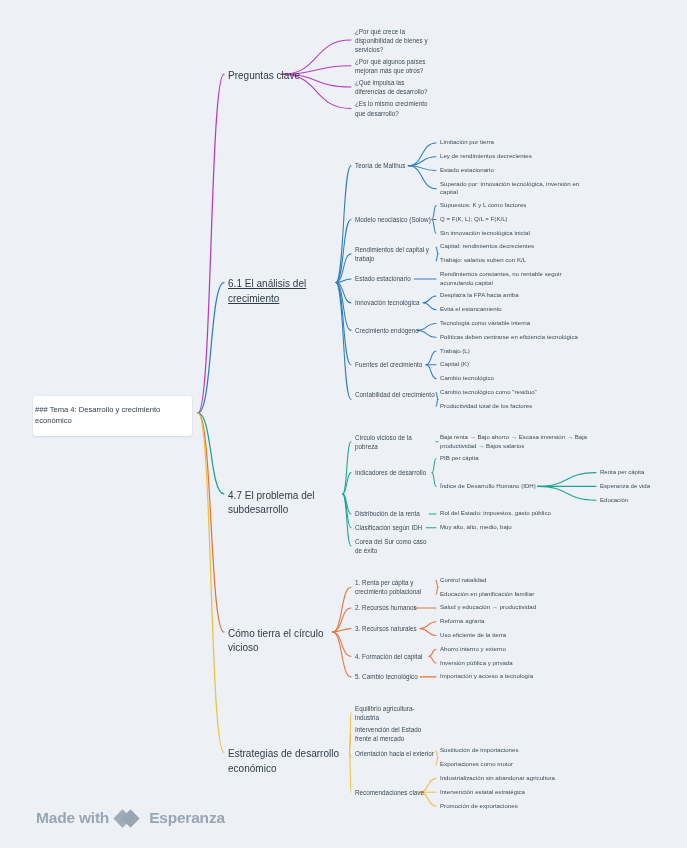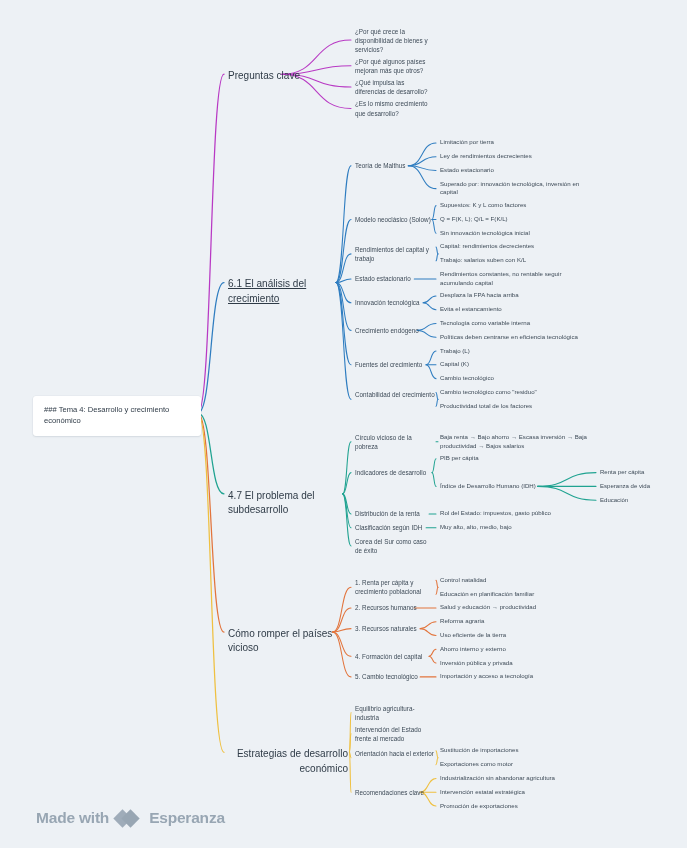--- a/index.html
+++ b/index.html
@@ -47,21 +47,21 @@
     font-size: 6.1px;
   }
   .node.lvl4 {
     font-size: 6.0px;
   }
   #root-node {
     position: absolute;
     left: 33px;
     top: 396px;
     width: 148px;
-    padding: 8px 9px 9px 11px;
+    padding: 8px 9px 9px 2px;
     background: #ffffff;
     border-radius: 3px;
     box-shadow: 0 1px 2px rgba(40,60,80,0.10), 0 0 0 0.5px rgba(40,60,80,0.05);
     font-size: 7.6px;
     line-height: 1.5;
     color: #2f3b47;
     font-weight: 400;
   }
   #watermark {
     position: absolute;
@@ -217,35 +217,35 @@
       <div class="node lvl3" style="left: 440px; width: 155px; top: 454.324px;">PIB per cápita</div>
       <div class="node lvl3" style="left: 440px; width: 155px; top: 481.896px;">Índice de Desarrollo Humano (IDH)</div>
       <div class="node lvl4" style="left: 600px; width: 85px; top: 468.11px;">Renta per cápita</div>
       <div class="node lvl4" style="left: 600px; width: 85px; top: 481.896px;">Esperanza de vida</div>
       <div class="node lvl4" style="left: 600px; width: 85px; top: 495.683px;">Educación</div>
       <div class="node lvl2" style="left: 355px; width: 80px; top: 509.469px;">Distribución de la renta</div>
       <div class="node lvl3" style="left: 440px; width: 155px; top: 509.469px;">Rol del Estado: impuestos, gasto público</div>
       <div class="node lvl2" style="left: 355px; width: 80px; top: 523.255px;">Clasificación según IDH</div>
       <div class="node lvl3" style="left: 440px; width: 155px; top: 523.255px;">Muy alto, alto, medio, bajo</div>
       <div class="node lvl2" style="left: 355px; width: 80px; top: 536.91px;">Corea del Sur como caso de éxito</div>
-      <div class="node lvl1" style="left: 228px; width: 120px; top: 626.872px;">Cómo romper el países vicioso</div>
+      <div class="node lvl1" style="left: 228px; width: 120px; top: 626.872px;">Cómo tierra el círculo vicioso</div>
       <div class="node lvl2" style="left: 355px; width: 80px; top: 578.268px;">1. Renta per cápita y crecimiento poblacional</div>
       <div class="node lvl3" style="left: 440px; width: 155px; top: 575.875px;">Control natalidad</div>
       <div class="node lvl3" style="left: 440px; width: 155px; top: 589.661px;">Educación en planificación familiar</div>
       <div class="node lvl2" style="left: 355px; width: 80px; top: 603.447px;">2. Recursos humanos</div>
       <div class="node lvl3" style="left: 440px; width: 155px; top: 603.447px;">Salud y educación → productividad</div>
       <div class="node lvl2" style="left: 355px; width: 80px; top: 624.126px;">3. Recursos naturales</div>
       <div class="node lvl3" style="left: 440px; width: 155px; top: 617.233px;">Reforma agraria</div>
       <div class="node lvl3" style="left: 440px; width: 155px; top: 631.019px;">Uso eficiente de la tierra</div>
       <div class="node lvl2" style="left: 355px; width: 80px; top: 651.698px;">4. Formación del capital</div>
       <div class="node lvl3" style="left: 440px; width: 155px; top: 644.805px;">Ahorro interno y externo</div>
       <div class="node lvl3" style="left: 440px; width: 155px; top: 658.591px;">Inversión pública y privada</div>
       <div class="node lvl2" style="left: 355px; width: 80px; top: 672.377px;">5. Cambio tecnológico</div>
       <div class="node lvl3" style="left: 440px; width: 155px; top: 672.377px;">Importación y acceso a tecnología</div>
-      <div class="node lvl1" style="left: 228px; width: 120px; top: 747.161px; text-align: right;">Estrategias de desarrollo económico</div>
+      <div class="node lvl1" style="left: 228px; width: 120px; top: 747.161px;">Estrategias de desarrollo económico</div>
       <div class="node lvl2" style="left: 355px; width: 80px; top: 703.507px;">Equilibrio agricultura-industria</div>
       <div class="node lvl2" style="left: 355px; width: 80px; top: 724.866px;">Intervención del Estado frente al mercado</div>
       <div class="node lvl2" style="left: 355px; width: 80px; top: 748.749px;">Orientación hacia el exterior</div>
       <div class="node lvl3" style="left: 440px; width: 155px; top: 746.356px;">Sustitución de importaciones</div>
       <div class="node lvl3" style="left: 440px; width: 155px; top: 760.142px;">Exportaciones como motor</div>
       <div class="node lvl2" style="left: 355px; width: 80px; top: 787.714px;">Recomendaciones clave</div>
       <div class="node lvl3" style="left: 440px; width: 155px; top: 773.928px;">Industrialización sin abandonar agricultura</div>
       <div class="node lvl3" style="left: 440px; width: 155px; top: 787.714px;">Intervención estatal estratégica</div>
       <div class="node lvl3" style="left: 440px; width: 155px; top: 801.5px;">Promoción de exportaciones</div>
     </div>

